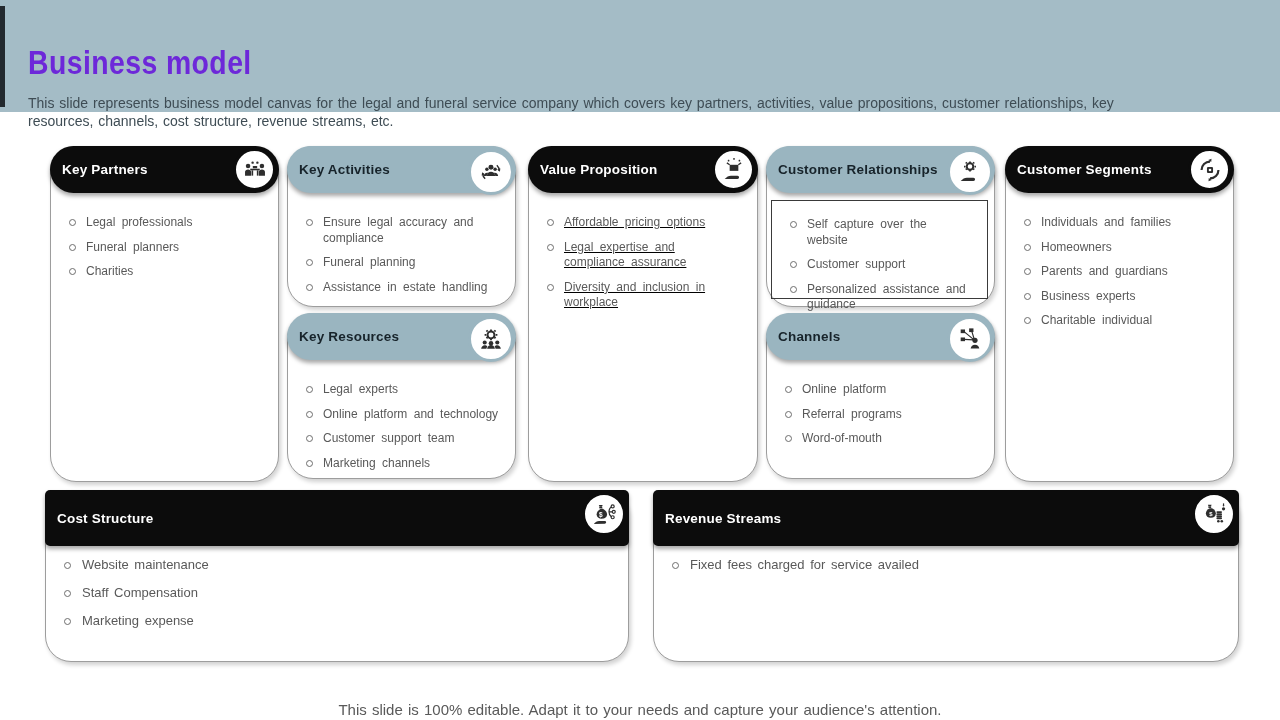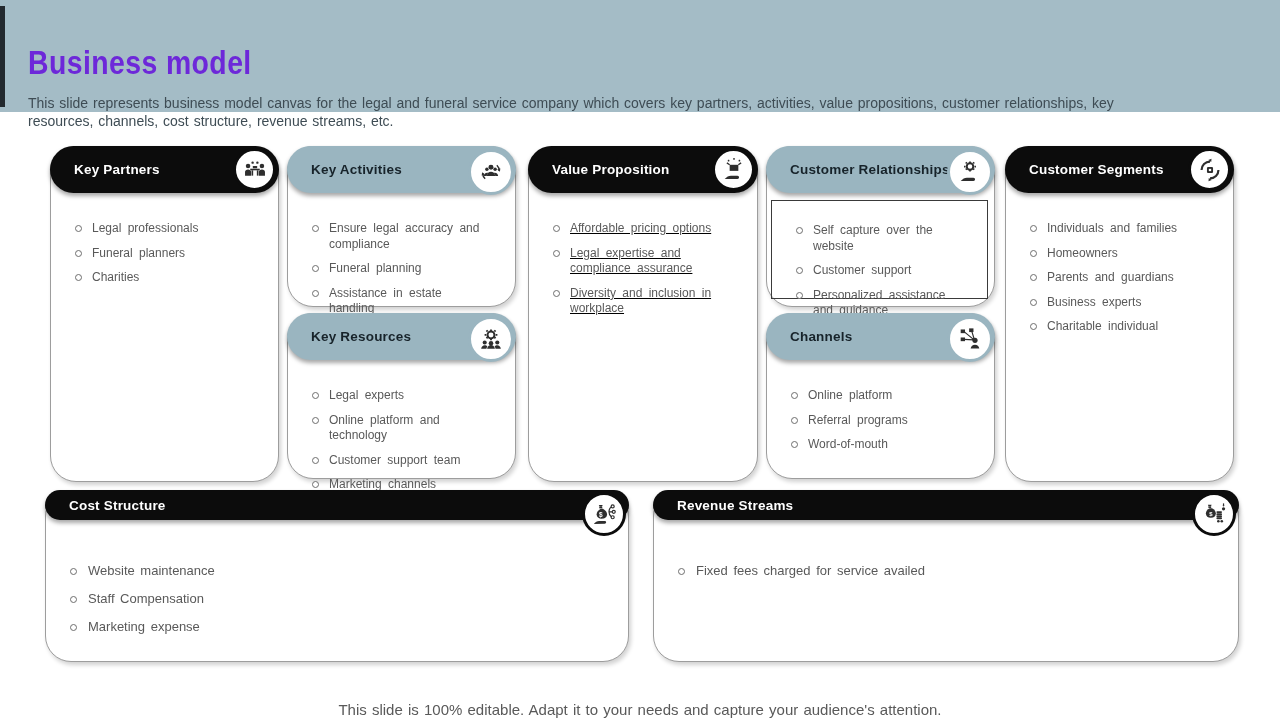--- a/index.html
+++ b/index.html
@@ -8,42 +8,42 @@
 
   
   .band{position:absolute;left:0;top:0;width:1280px;height:112px;background:#a4bcc6;}
   .band-accent{position:absolute;left:0;top:6px;width:5px;height:101px;background:#23292e;}
   .title{position:absolute;left:28px;top:22px;font-size:33px;font-weight:bold;color:#6d28d9;white-space:nowrap;}
   .title span{display:inline-block;transform:scaleX(.86);transform-origin:0 50%;letter-spacing:.5px;}
   .subtitle{position:absolute;left:28px;top:81px;width:1155px;font-size:14px;line-height:1.25;color:#3e4c54;word-spacing:1px;}
 
   
   .card{position:absolute;background:#fff;border:1px solid #9d9d9d;border-radius:26px;box-shadow:2px 3px 4px rgba(0,0,0,.18);}
-  .pill{position:absolute;top:-1px;left:-1px;right:-1px;height:47px;border-radius:24px;display:flex;align-items:center;padding-left:24px;box-sizing:border-box;box-shadow:0 3px 4px rgba(0,0,0,.35);z-index:2;}
+  .pill{position:absolute;top:-1px;left:-1px;right:-1px;height:47px;border-radius:24px;display:flex;align-items:center;padding-left:12px;box-sizing:border-box;box-shadow:0 3px 4px rgba(0,0,0,.35);z-index:2;}
   .pill.dark{background:#0c0c0c;color:#ffffff;}
   .pill.light{background:#9ab5c0;color:#17232a;}
   .pill-title{font-size:13.5px;font-weight:bold;letter-spacing:.2px;}
   .icon-circle{position:absolute;border-radius:50%;background:#fff;display:flex;align-items:center;justify-content:center;}
   .pill.dark .icon-circle{top:2px;right:3px;width:37px;height:37px;border:3px solid #0c0c0c;}
   .pill.light .icon-circle{top:3px;right:2px;width:40px;height:40px;border:3px solid #9ab5c0;}
   .icon-circle svg{width:26px;height:26px;fill:#2e2e2e;}
 
-  .card ul{list-style:none;margin:12px;padding:62px 10px 0 12px;}
+  .card ul{list-style:none;margin:6px;padding:62px 10px 0 12px;}
   .card li{display:flex;gap:10px;margin-bottom:9px;font-size:12px;line-height:1.3;color:#595959;word-spacing:3px;}
   .dot{flex:0 0 auto;width:5px;height:5px;border:1px solid #6e6e6e;border-radius:50%;margin-top:4px;background:#fff;}
 
   
   .card.vp ul{padding-right:20px;text-decoration:underline;}
 
   
   .cr-box{position:absolute;top:53px;left:4px;right:6px;height:97px;border:1px solid #3a3a3a;z-index:1;}
   .cr-box ul{padding:10px 12px 0 12px;}
 
   
-  .card.wide .pill{height:30px;border-radius:19px;}
+  .card.wide .pill{height:56px;border-radius:5px;}
   .card.wide .pill.dark .icon-circle{top:2px;right:3px;width:38px;height:38px;}
   .card.wide ul{padding:60px 20px 0 12px;}
   .card.wide li{font-size:13px;margin-bottom:11px;word-spacing:2px;gap:11px;}
   .card.wide .dot{margin-top:5px;}
 
   .footer{position:absolute;left:0;top:701px;width:1280px;text-align:center;font-size:15px;color:#595959;word-spacing:1px;}
 </style>
 </head>
 <body>
 

